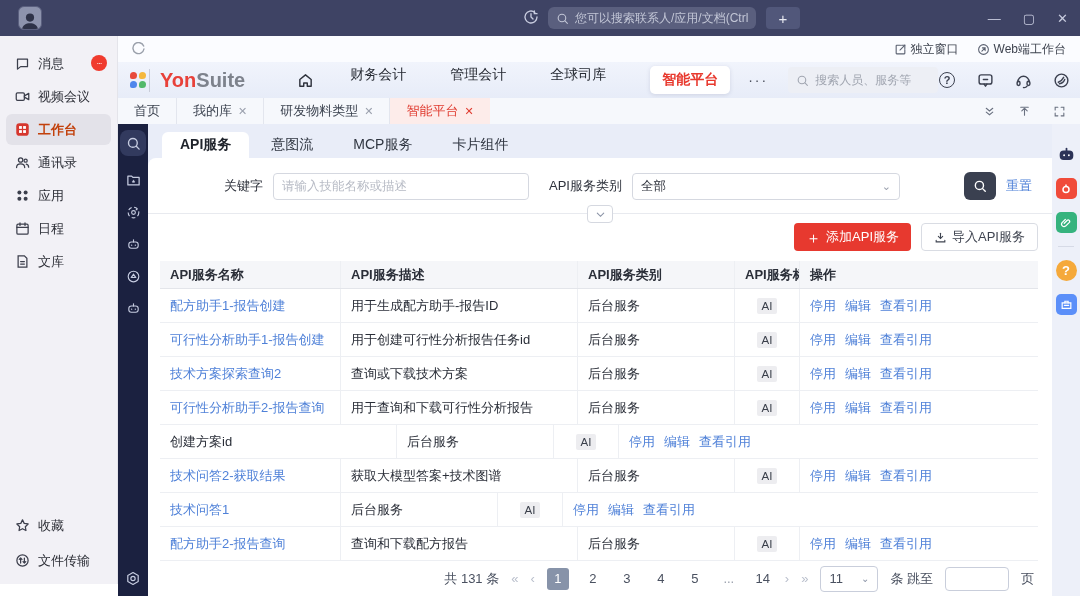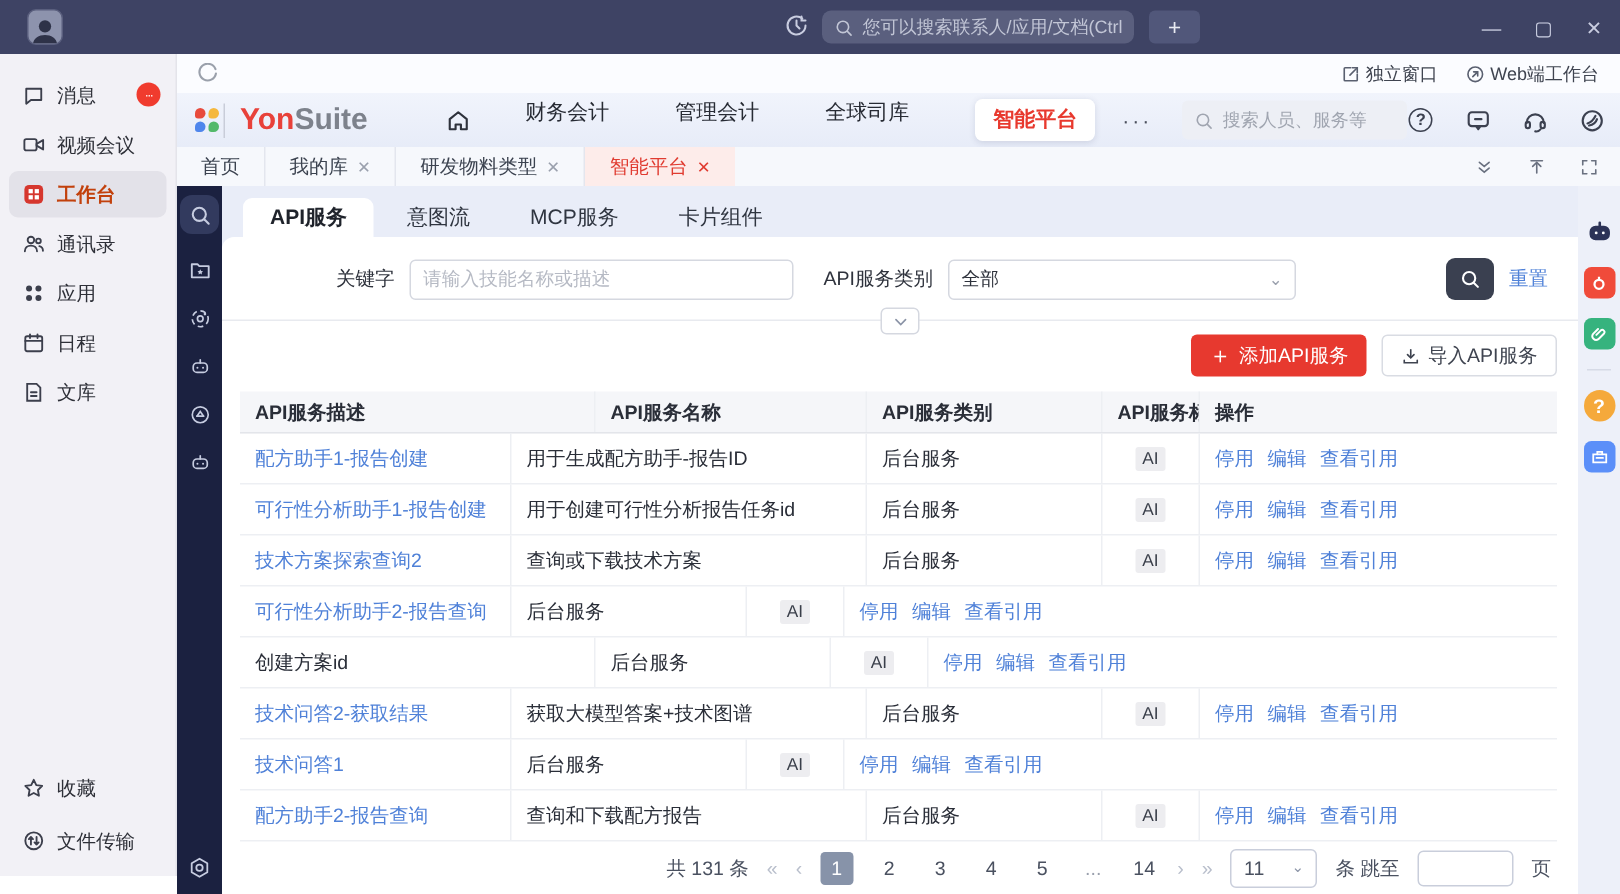--- a/index.html
+++ b/index.html
@@ -74,21 +74,21 @@
   .content-tabs { height:34px; display:flex; align-items:flex-end; padding-left:14px; gap:4px; }
   .ctab { padding:4px 18px; font-size:14px; color:#2f3540; cursor:pointer; white-space:nowrap; }
   .ctab.active { background:#fff; font-weight:bold; color:#1f232b; border-radius:6px 6px 0 0; }
   .panel { flex:1; background:#fff; border-radius:8px 0 0 0; display:flex; flex-direction:column; overflow:hidden; }
 
   .filter-row { display:flex; align-items:center; padding:14px 0 0 0; height:42px; font-size:13px; color:#2e323c; }
   .f-label { margin-left:76px; }
   .f-label2 { margin-left:20px; }
   .f-input { margin-left:10px; width:256px; height:27px; border:1px solid #d5d8e0; border-radius:4px; padding:0 8px; font-size:12.5px; color:#333; outline:none; font-family:inherit; }
   .f-input::placeholder { color:#b6bac4; }
-  .f-select { margin-left:10px; width:232px; height:27px; border:1px solid #d5d8e0; border-radius:4px; display:flex; align-items:center; padding:0 8px; font-size:12.5px; color:#2e323c; cursor:pointer; }
+  .f-select { margin-left:10px; width:268px; height:27px; border:1px solid #d5d8e0; border-radius:4px; display:flex; align-items:center; padding:0 8px; font-size:12.5px; color:#2e323c; cursor:pointer; }
   .f-select .chev { margin-left:auto; color:#9aa0ad; font-size:11px; }
   .f-search-btn { margin-left:auto; width:32px; height:28px; background:#3a4050; border-radius:6px; display:flex; align-items:center; justify-content:center; color:#fff; cursor:pointer; }
   .f-reset { margin:0 20px 0 10px; color:#4f81d8; cursor:pointer; font-size:13px; }
 
   .divider { margin-top:13px; border-top:1px solid #e8eaef; position:relative; }
   .collapse-btn { position:absolute; left:50%; top:-9px; transform:translateX(-50%); width:26px; height:18px; background:#fff; border:1px solid #d5d8e0; border-radius:4px; display:flex; align-items:center; justify-content:center; color:#8a93a6; cursor:pointer; }
 
   .actions-row { display:flex; justify-content:flex-end; align-items:center; gap:10px; padding:9px 14px 8px 0; }
   .btn-add { height:28px; background:#e7392f; color:#fff; border:none; border-radius:4px; font-size:13px; padding:0 12px; display:flex; align-items:center; gap:5px; cursor:pointer; font-family:inherit; }
   .btn-import { height:28px; background:#fff; color:#3f4450; border:1px solid #d9dce3; border-radius:4px; font-size:13px; padding:0 12px; display:flex; align-items:center; gap:5px; cursor:pointer; font-family:inherit; }
@@ -477,22 +477,22 @@
               <path d="M12 4v9"></path>
               <path d="M8 10l4 4 4-4"></path>
               <path d="M4 17v3h16v-3"></path>
             </svg>
           <span>导入API服务</span>
         </button>
       </div>
 
       <div class="tablewrap">
         <div class="trow thead">
+          <div class="tcell c-name">API服务名称</div>
           <div class="tcell c-desc">API服务描述</div>
-          <div class="tcell c-name">API服务名称</div>
           <div class="tcell c-cat">API服务类别</div>
           <div class="tcell c-tag" style="justify-content:flex-start;">API服务标签</div>
           <div class="tcell c-ops">操作</div>
         </div>
         <div class="tbody">
         <div class="trow">
           <div class="tcell c-name">配方助手1-报告创建</div>
           <div class="tcell c-desc">用于生成配方助手-报告ID</div>
           <div class="tcell c-cat">后台服务</div>
           <div class="tcell c-tag">
@@ -528,20 +528,21 @@
               </div>
           <div class="tcell c-ops">
             <span class="oplink">停用</span>
             <span class="oplink">编辑</span>
             <span class="oplink">查看引用</span>
           </div>
         </div>
 
         <div class="trow">
           <div class="tcell c-name">可行性分析助手2-报告查询</div>
+          <div class="tcell c-desc">用于查询和下载可行性分析报告</div>
           <div class="tcell c-cat">后台服务</div>
           <div class="tcell c-tag">
                 <span class="ai-badge">AI</span>
               </div>
           <div class="tcell c-ops">
             <span class="oplink">停用</span>
             <span class="oplink">编辑</span>
             <span class="oplink">查看引用</span>
           </div>
         </div>

